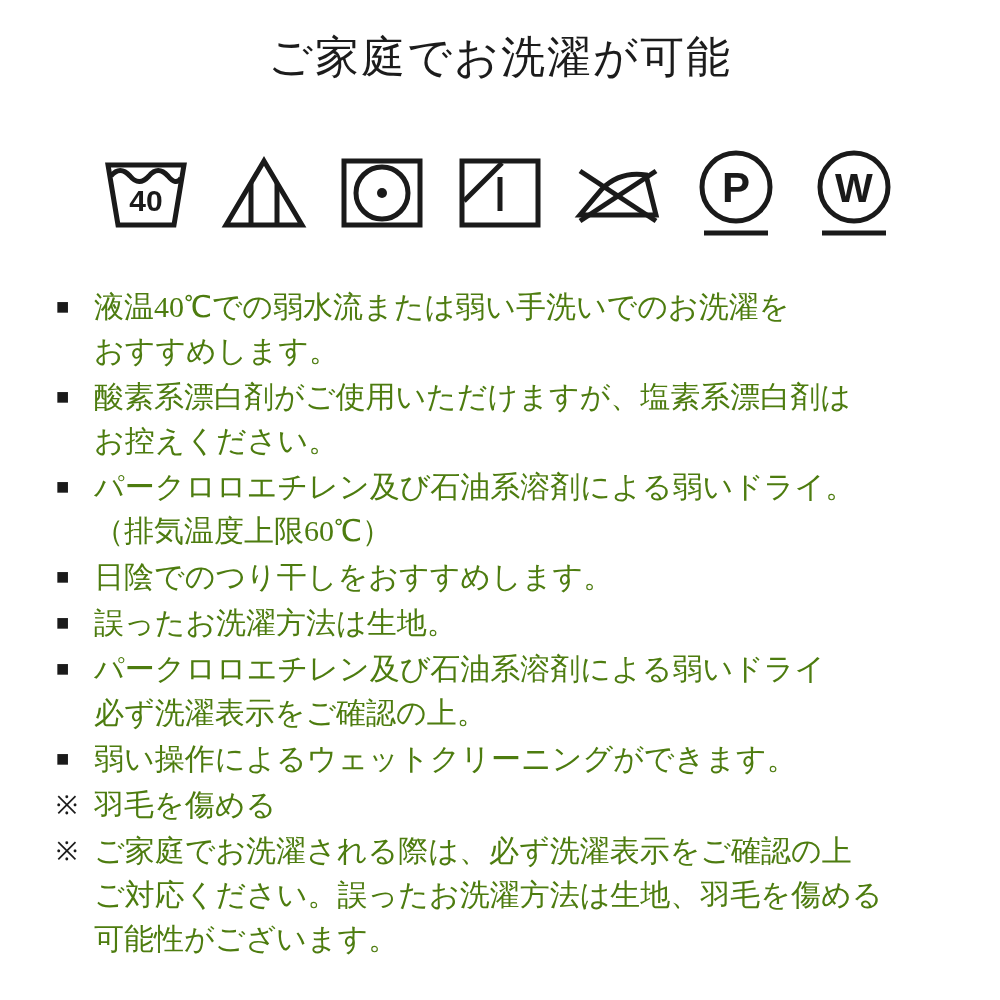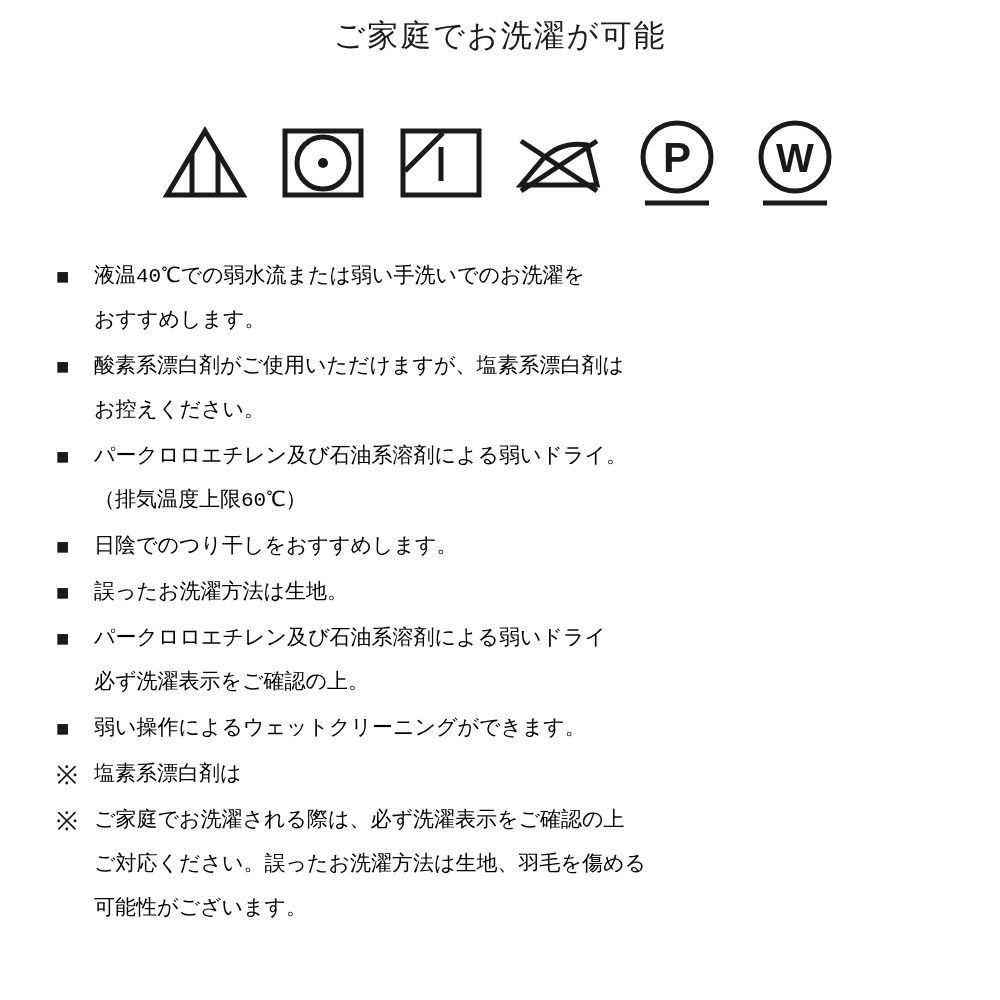--- a/index.html
+++ b/index.html
@@ -15,24 +15,24 @@
     overflow: hidden;
   }
   .page {
     position: relative;
     width: 1000px;
     height: 1000px;
     box-sizing: border-box;
   }
   .title {
     text-align: center;
-    font-size: 31px;
+    font-size: 44px;
     letter-spacing: 2px;
     color: #1c1c1c;
-    margin-top: 15px;
+    margin-top: 28px;
     font-weight: 400;
     font-family: "Liberation Serif", serif;
   }
   .symbols {
     display: flex;
     justify-content: center;
     align-items: flex-end;
     gap: 26px;
     margin-top: 42px;
     height: 110px;
@@ -62,37 +62,44 @@
     font-size: 26px;
     line-height: 44px;
     color: #1a1a1a;
     font-family: "Liberation Sans", sans-serif;
   }
   .marker.sq {
     font-size: 22px;
   }
   .text {
     flex: 1 1 auto;
-    font-size: 21px;
+    font-size: 30px;
     line-height: 44px;
-    color: #000000;
+    color: #4d7c0f;
     letter-spacing: 0px;
-    font-family: Liberation Mono, monospace;
+    font-family: Liberation Serif, serif;
     white-space: pre-wrap;
   }
 </style>
 </head>
 <body>
 
 <div class="page">
 
   <div class="title">ご家庭でお洗濯が可能</div>
 
   <div class="symbols">
 
+    <div class="sym">
+      <svg width="92" height="84" viewBox="0 0 92 84">
+        <path d="M8 16 L84 16 L74 76 L18 76 Z" fill="none" stroke="#1a1a1a" stroke-width="5"></path>
+        <path d="M11 27 q9 -11 19 0 q9 11 19 0 q9 -11 19 0 q8 10 13 2" fill="none" stroke="#1a1a1a" stroke-width="5"></path>
+        <text x="46" y="62" text-anchor="middle" font-family="Liberation Sans, sans-serif" font-size="30" font-weight="bold" fill="#1a1a1a">40</text>
+      </svg>
+    </div>
 
     <div class="sym">
       <svg width="92" height="84" viewBox="0 0 92 84">
         <path d="M46 12 L84 76 L8 76 Z" fill="none" stroke="#1a1a1a" stroke-width="5"></path>
         <line x1="33" y1="34" x2="33" y2="76" stroke="#1a1a1a" stroke-width="5"></line>
         <line x1="59" y1="34" x2="59" y2="76" stroke="#1a1a1a" stroke-width="5"></line>
       </svg>
     </div>
 
     <div class="sym">
@@ -173,21 +180,21 @@
 必ず洗濯表示をご確認の上。</div>
     </div>
 
     <div class="item">
       <div class="marker sq">■</div>
       <div class="text">弱い操作によるウェットクリーニングができます。</div>
     </div>
 
     <div class="item">
       <div class="marker">※</div>
-      <div class="text">塩素系漂白剤は</div>
+      <div class="text">羽毛を傷める</div>
     </div>
 
     <div class="item">
       <div class="marker">※</div>
       <div class="text">ご家庭でお洗濯される際は、必ず洗濯表示をご確認の上
 ご対応ください。誤ったお洗濯方法は生地、羽毛を傷める
 可能性がございます。</div>
     </div>
 
   </div>

